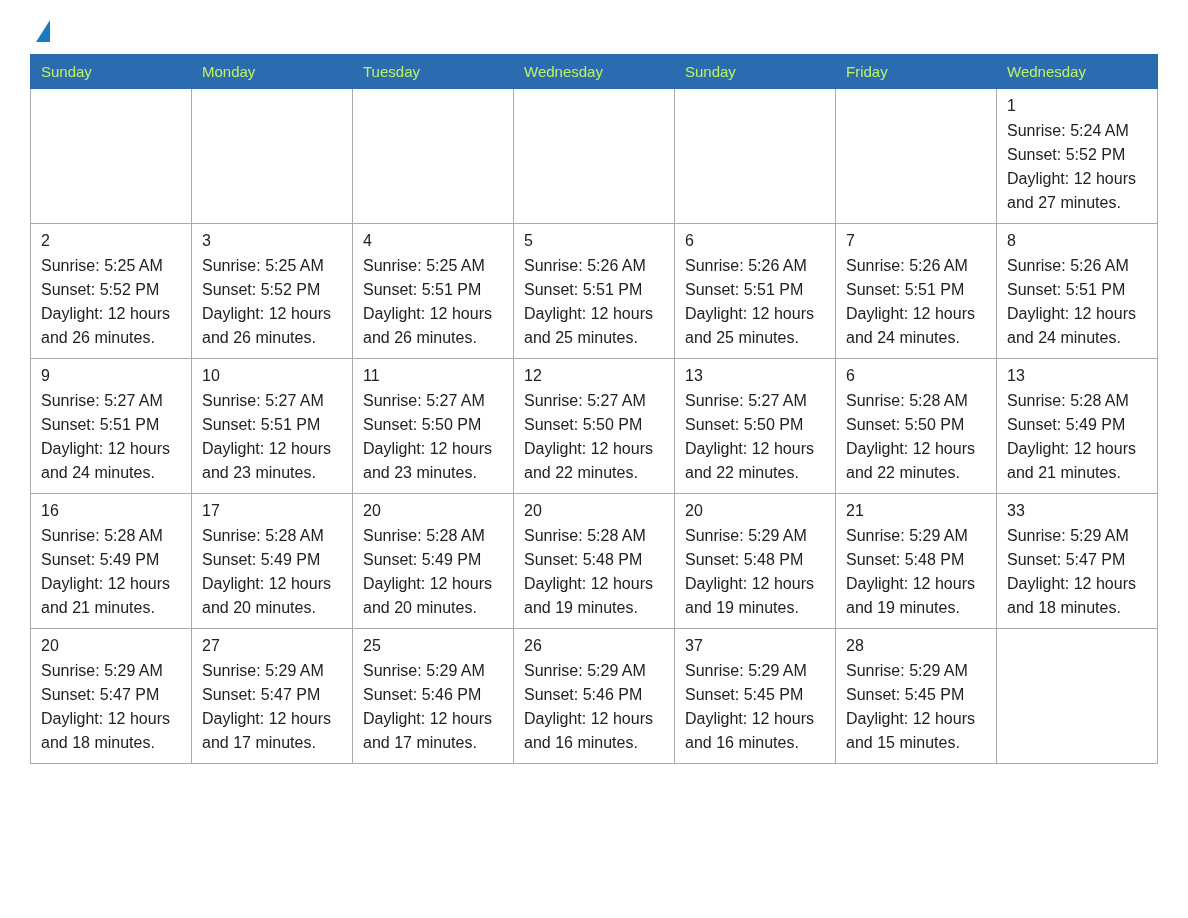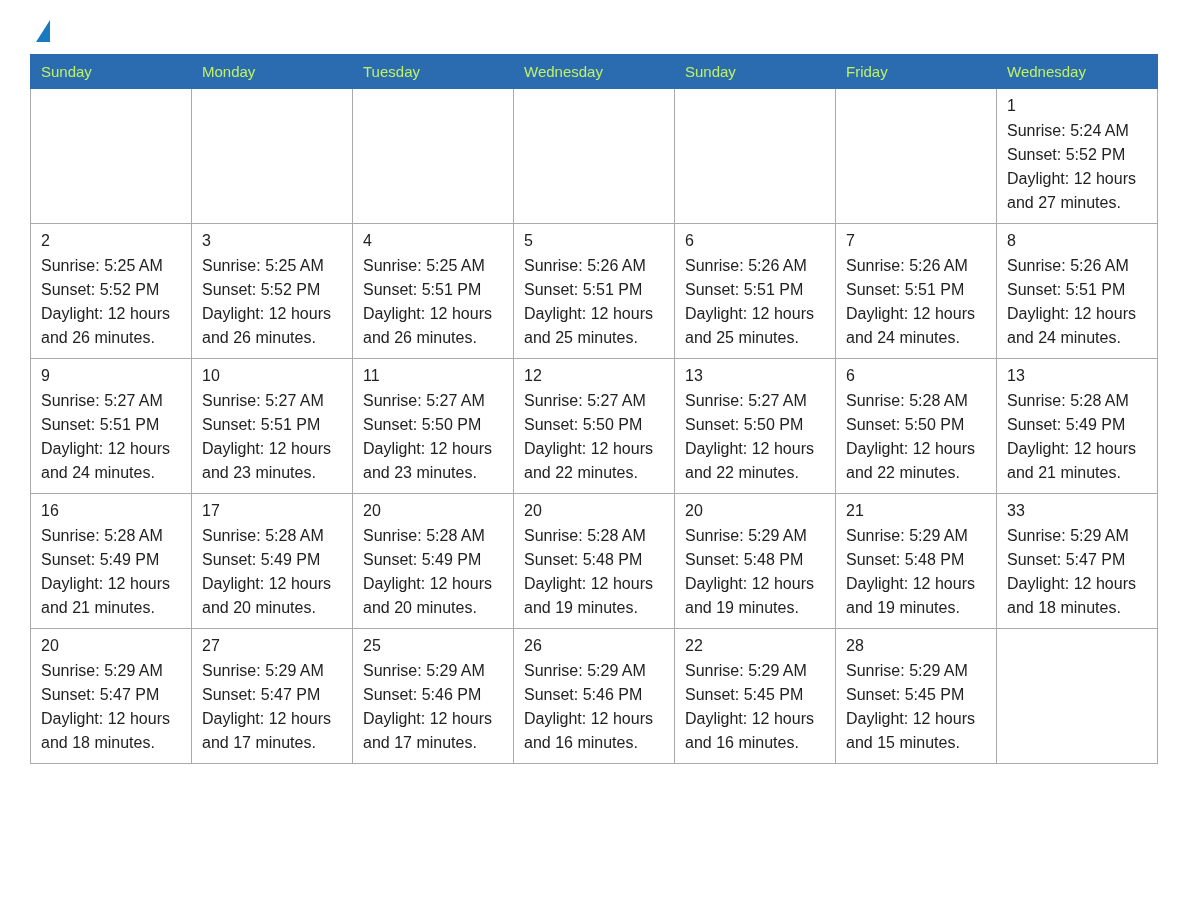--- a/index.html
+++ b/index.html
@@ -289,21 +289,21 @@
 Sunset: 5:46 PM
 Daylight: 12 hours and 17 minutes.</div>
         </td>
         <td>
           <span class="day-number">26</span>
           <div class="day-info" style="white-space: pre-line;">Sunrise: 5:29 AM
 Sunset: 5:46 PM
 Daylight: 12 hours and 16 minutes.</div>
         </td>
         <td>
-          <span class="day-number">22</span>
+          <span class="day-number">37</span>
           <div class="day-info" style="white-space: pre-line;">Sunrise: 5:29 AM
 Sunset: 5:45 PM
 Daylight: 12 hours and 16 minutes.</div>
         </td>
         <td>
           <span class="day-number">28</span>
           <div class="day-info" style="white-space: pre-line;">Sunrise: 5:29 AM
 Sunset: 5:45 PM
 Daylight: 12 hours and 15 minutes.</div>
         </td>

